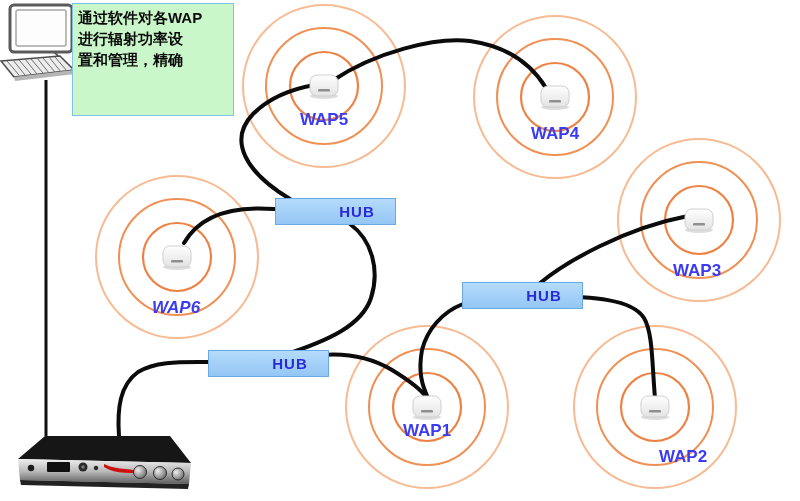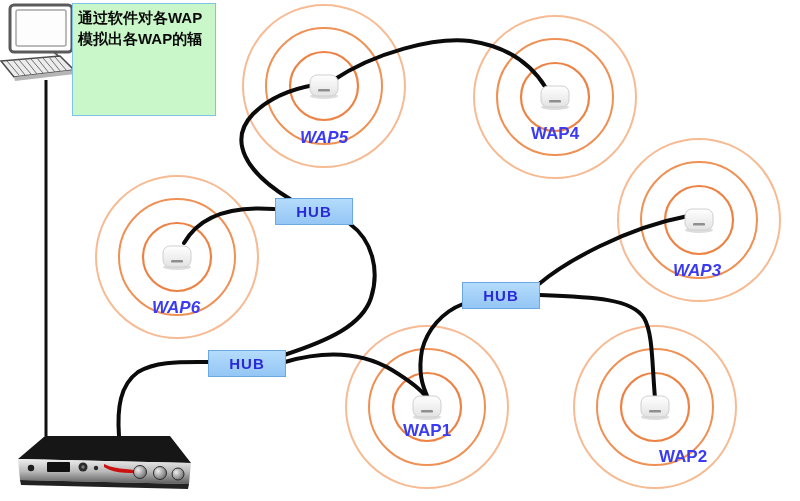--- a/index.html
+++ b/index.html
@@ -17,29 +17,30 @@
   .cable{fill:none;stroke:#0b0b0b;stroke-width:4;stroke-linecap:round;}
   .thin-line{fill:none;stroke:#111;stroke-width:3;}
   
   .hub{
     position:absolute;width:76px;height:25px;
     background:linear-gradient(#b4dbfb,#94c6f5);
     border:1px solid #6aa9e4;
     color:#2a2ad6;font-weight:bold;font-size:15px;
     display:flex;align-items:center;justify-content:center;
     letter-spacing:1px;
+    padding-left:43px;
   }
   
   .wap-label{
     position:absolute;width:80px;text-align:center;
     color:#3b3bf2;font-weight:bold;font-size:17px;
   }
   
   .note{
-    position:absolute;left:72px;top:3px;width:144px;height:113px;
+    position:absolute;left:72px;top:3px;width:162px;height:113px;
     background:#c9f7c9;border:1px solid #7fc4e4;
     padding:3px 5px;box-sizing:border-box;
     color:#0a0a0a;font-weight:bold;font-size:15px;line-height:21px;
   }
 </style>
 </head>
 <body>
 
 <div class="canvas">
 
@@ -163,33 +164,34 @@
     </g>
     <g transform="translate(655,407)">
       <ellipse cx="0" cy="10" rx="14" ry="3" fill="#dddddd"></ellipse>
       <rect x="-14" y="-11" width="28" height="21" rx="7" fill="url(#wapGrad)" stroke="#cfcfcf" stroke-width="1"></rect>
       <rect x="-6" y="3" width="12" height="2.6" rx="1.2" fill="#8f8f8f"></rect>
     </g>
   </svg>
 
   <div class="note">
     <div>通过软件对各WAP</div>
-    <div>模拟出各WAP的辐</div>
+    <div>进行辐射功率设</div>
+    <div>置和管理，精确</div>
   </div>
 
   <div class="hub" style="left:275px;top:198px;">
     <span>HUB</span>
   </div>
   <div class="hub" style="left:462px;top:282px;">
     <span>HUB</span>
   </div>
   <div class="hub" style="left:208px;top:350px;">
     <span>HUB</span>
   </div>
 
-  <div class="wap-label" style="left:284px;top:128px;font-style:italic;">WAP5</div>
+  <div class="wap-label" style="left:284px;top:110px;">WAP5</div>
   <div class="wap-label" style="left:515px;top:124px;">WAP4</div>
-  <div class="wap-label" style="left:657px;top:261px;font-style:italic;">WAP3</div>
+  <div class="wap-label" style="left:657px;top:261px;">WAP3</div>
   <div class="wap-label" style="left:136px;top:298px;font-style:italic;">WAP6</div>
   <div class="wap-label" style="left:387px;top:421px;">WAP1</div>
   <div class="wap-label" style="left:643px;top:447px;">WAP2</div>
 
 </div>
 
 </body></html>

